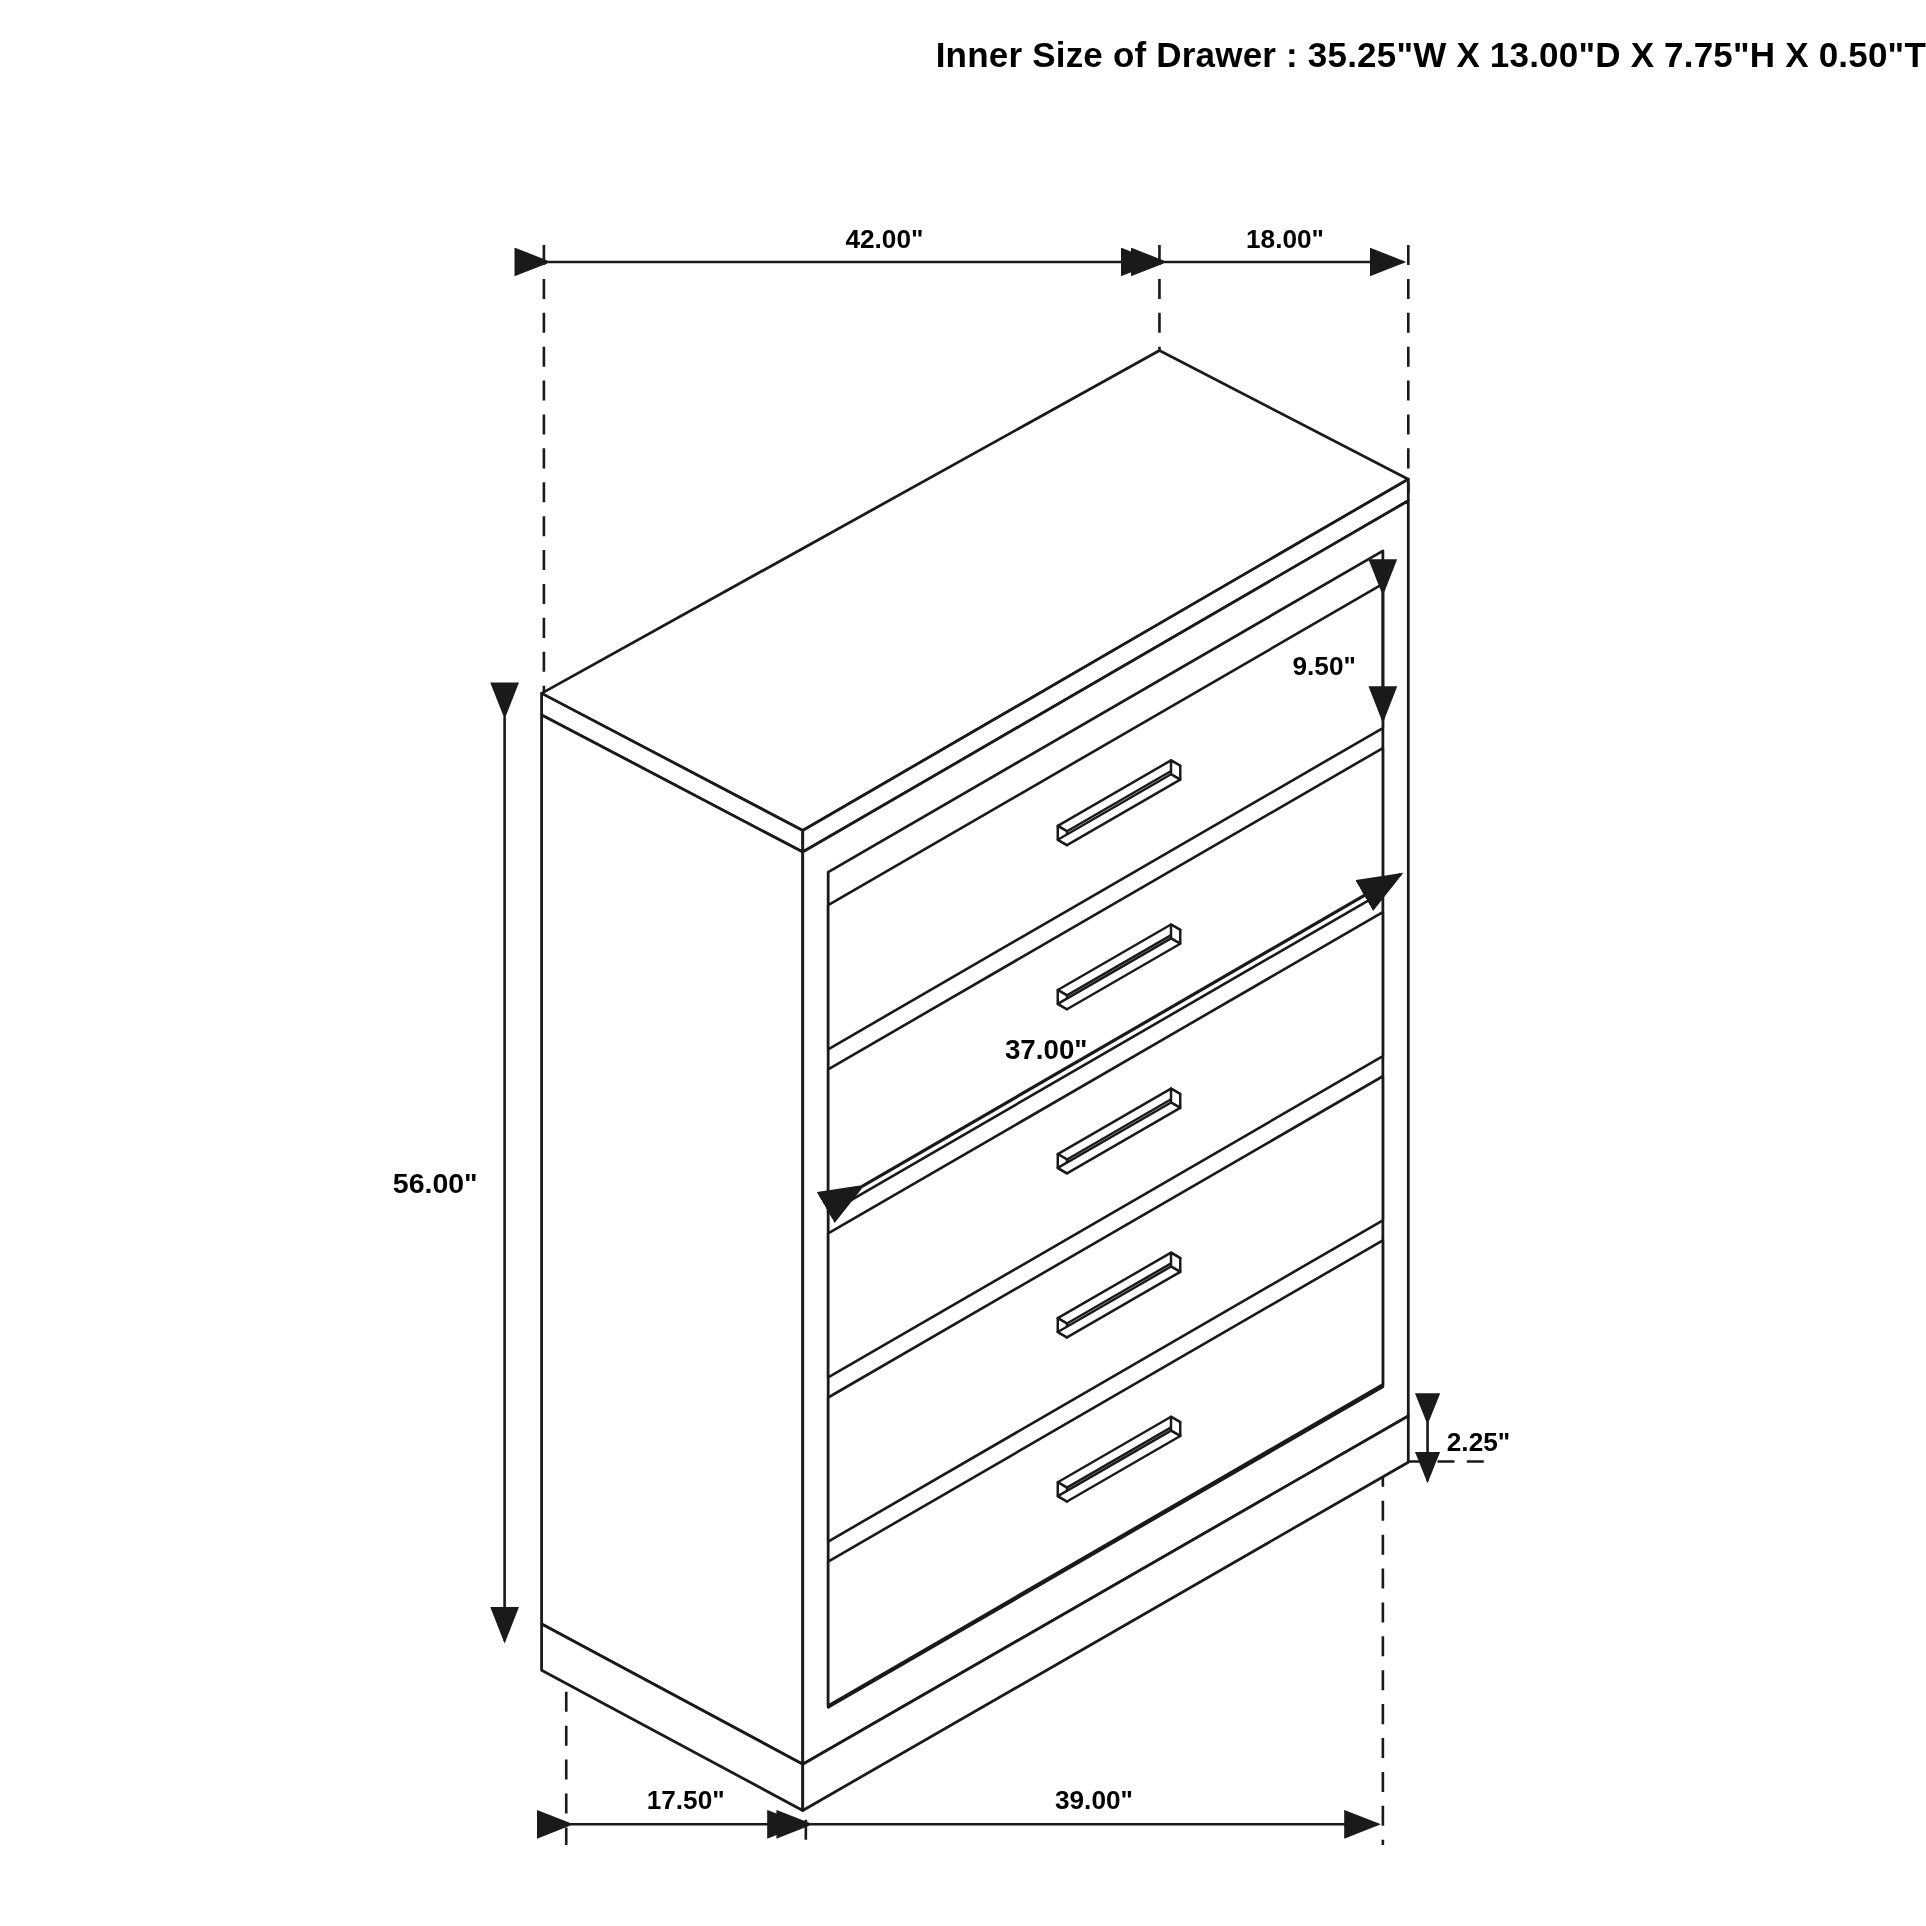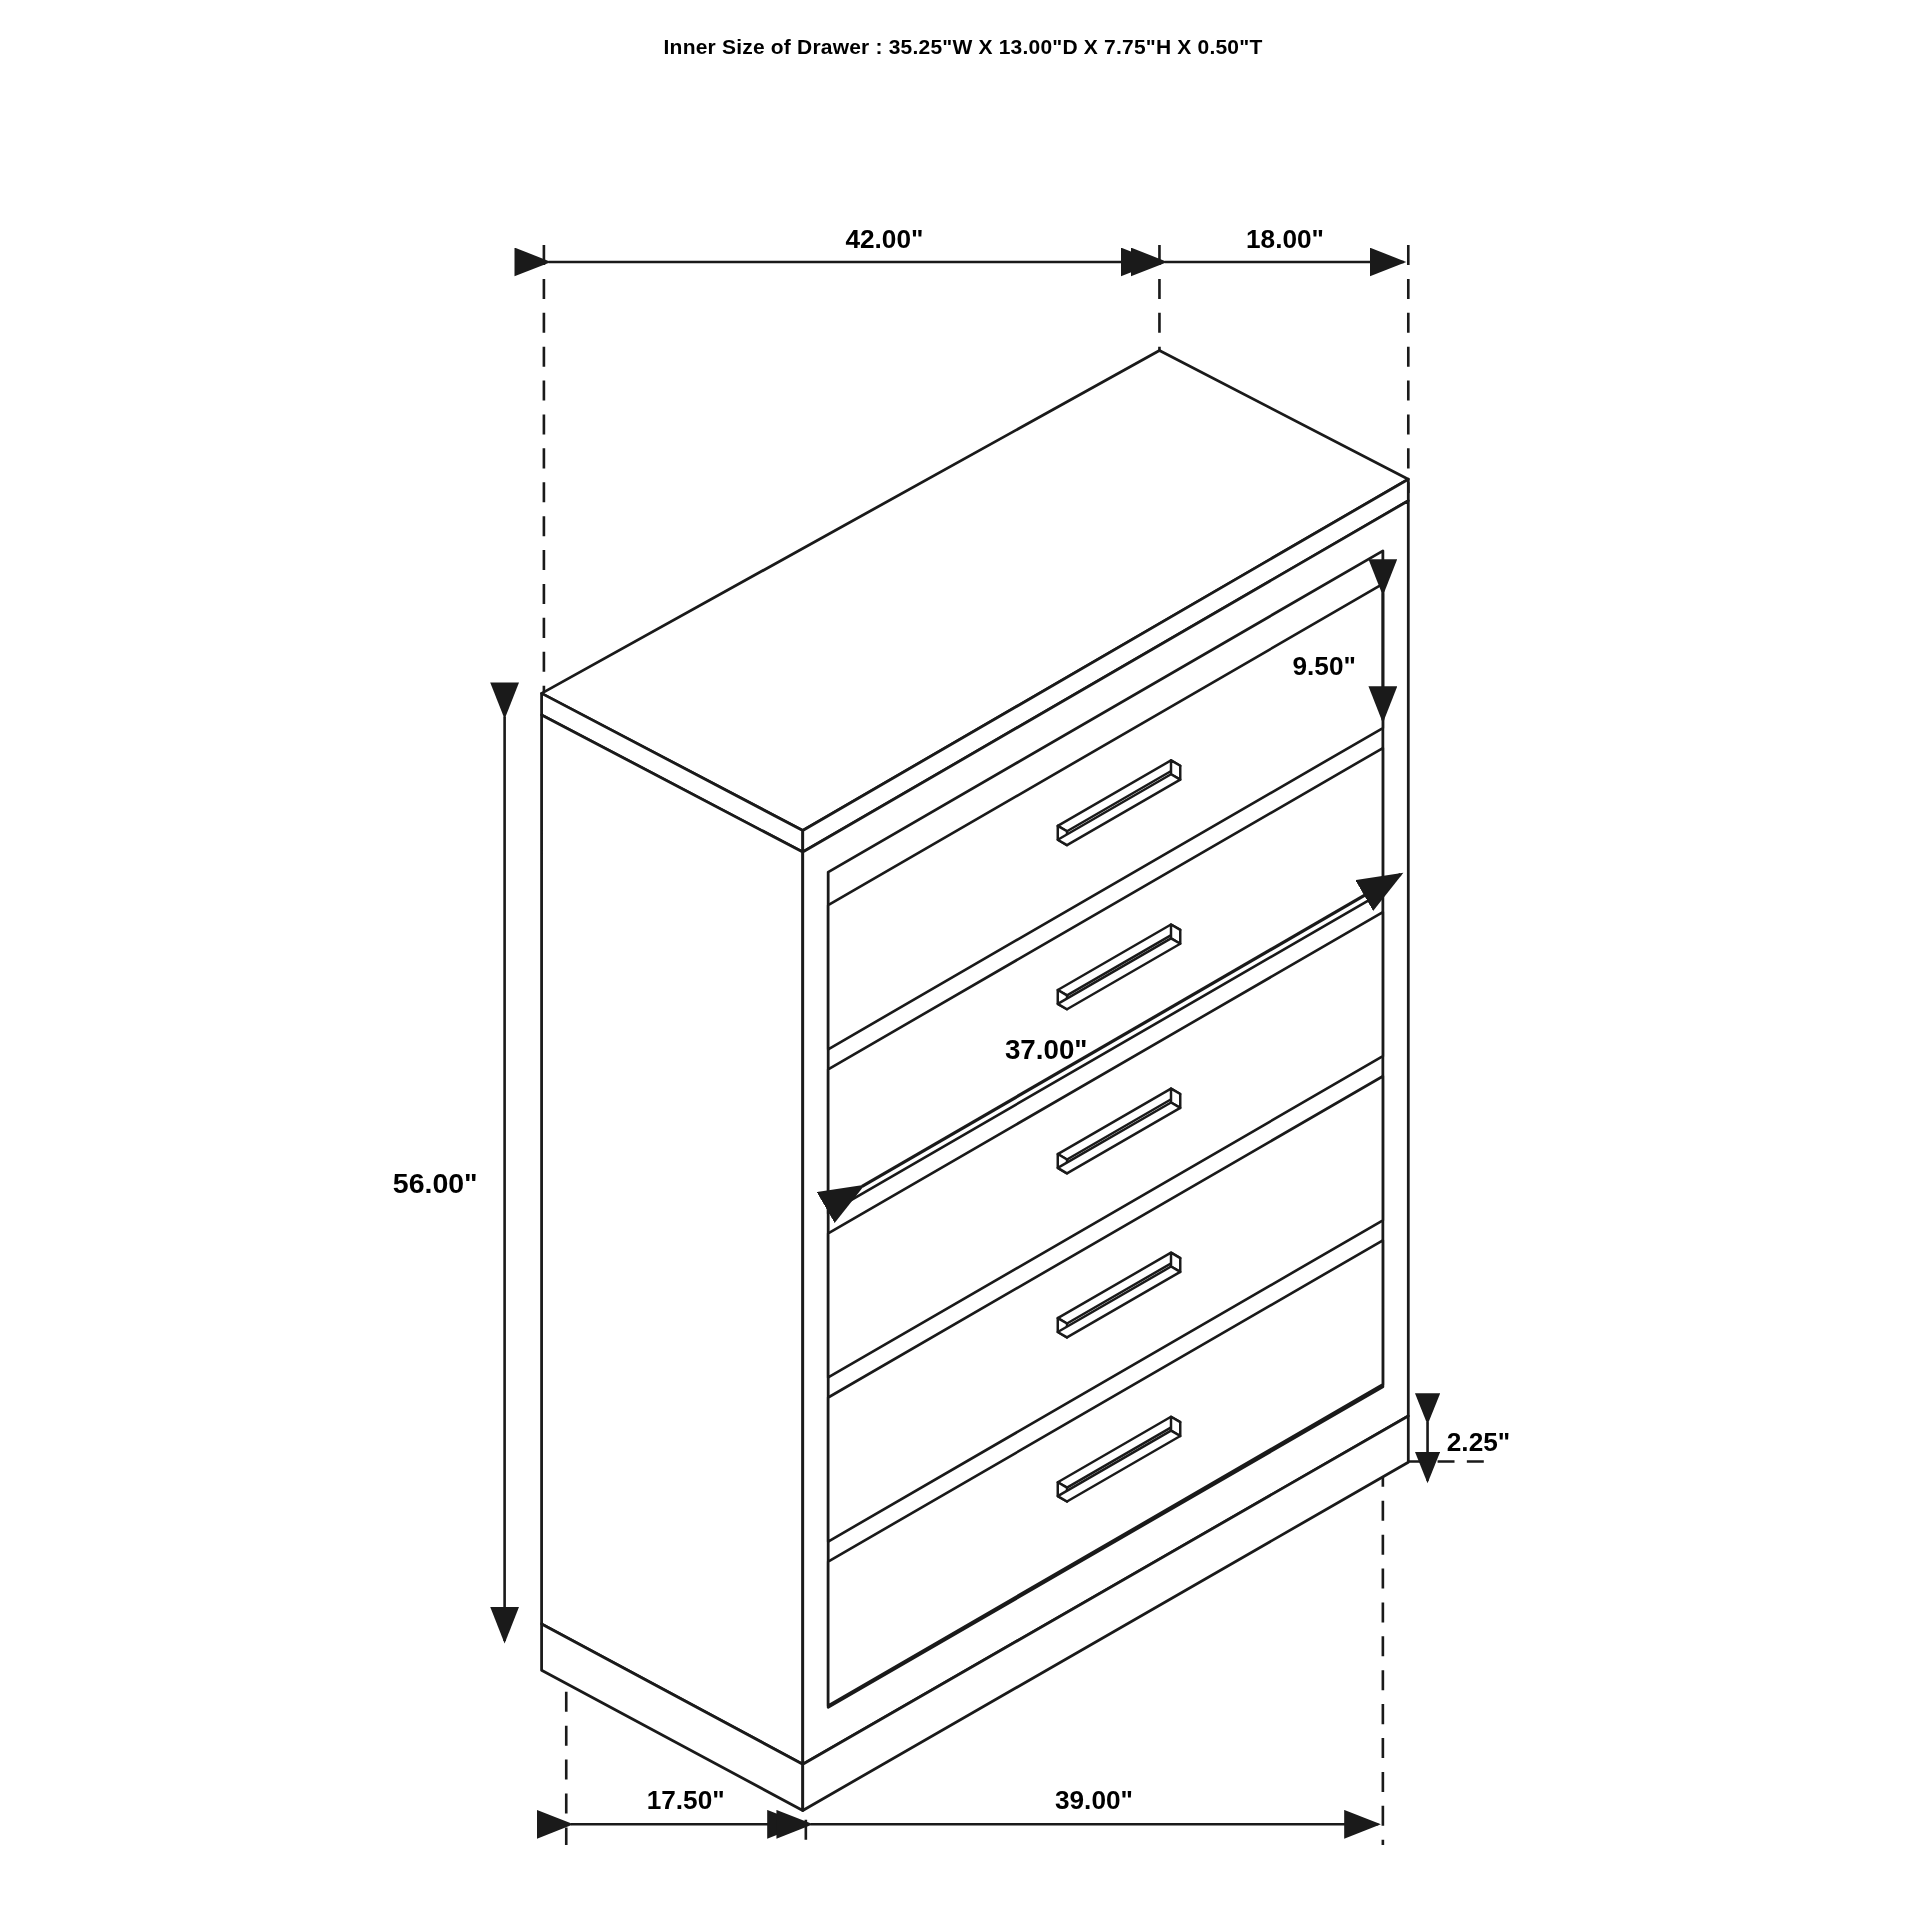--- a/index.html
+++ b/index.html
@@ -24,22 +24,22 @@
     left: 0;
     top: 0;
     width: 1926px;
     height: 1926px;
   }
   .ttl {
     position: absolute;
     left: 0;
     top: 35px;
     width: 1926px;
-    text-align: center;
-    font-size: 21px;
+    text-align: right;
+    font-size: 35px;
     font-weight: bold;
     letter-spacing: 0.2px;
   }
   text {
     font-family: "Liberation Sans", sans-serif;
     font-weight: bold;
     fill: #000000;
   }
 </style>
 </head>

